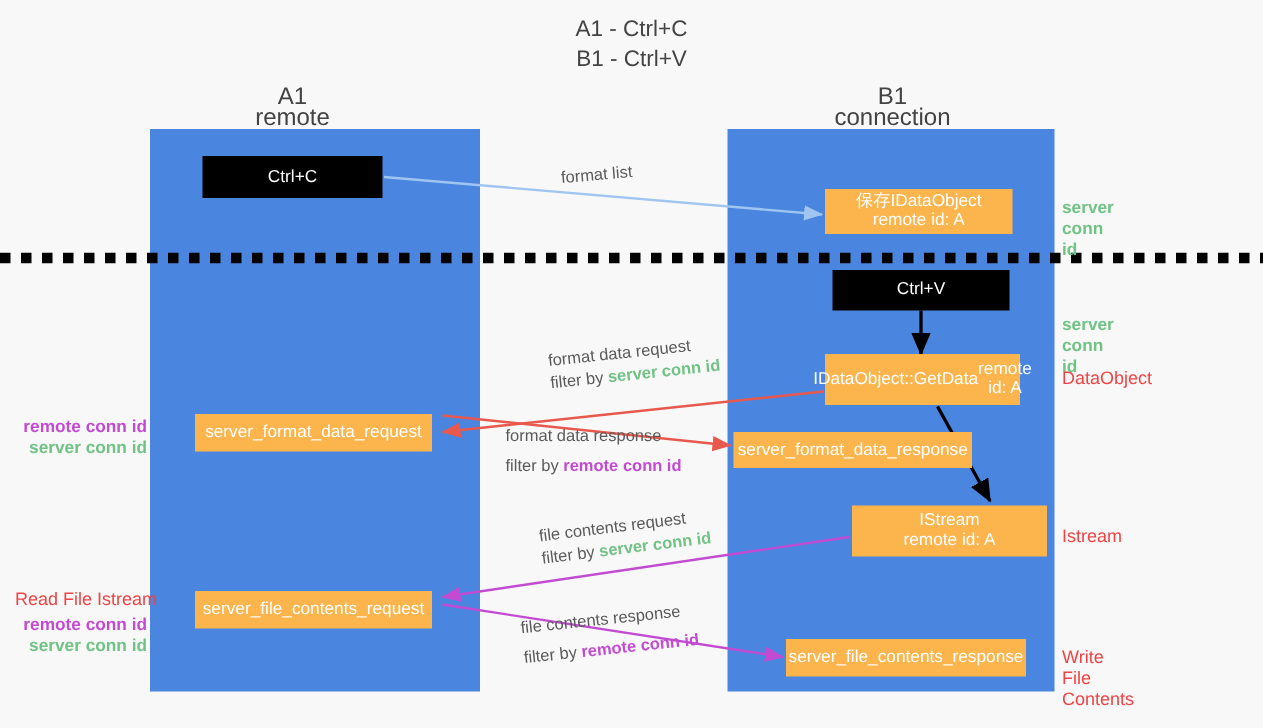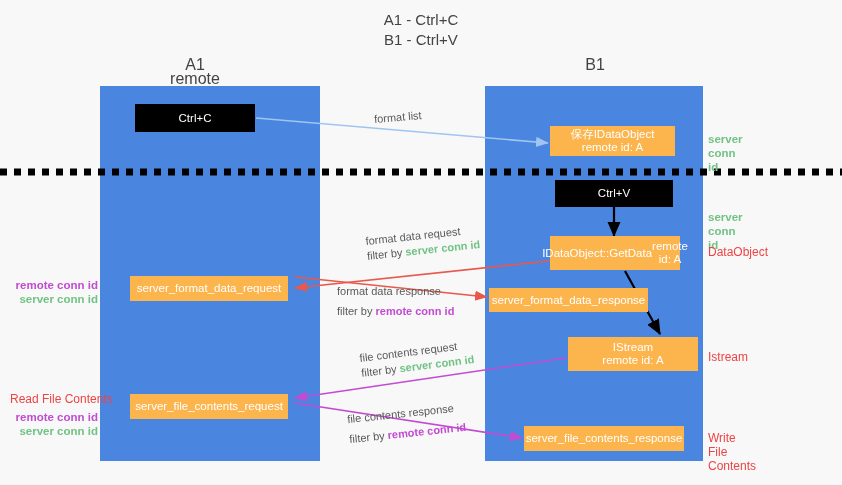--- a/index.html
+++ b/index.html
@@ -65,20 +65,21 @@
     <div>A1 - Ctrl+C</div>
     <div>B1 - Ctrl+V</div>
   </div>
 
   <div class="abs lane-head" style="left:130px;top:58px;width:130px;">
     <div>A1</div>
     <div>remote</div>
   </div>
   <div class="abs lane-head" style="left:530px;top:58px;width:130px;">
     <div>B1</div>
+    <div>connection</div>
   </div>
 
   <div class="abs lane" style="left:100px;top:86px;width:220px;height:375px;"></div>
   <div class="abs lane" style="left:485px;top:86px;width:218px;height:375px;"></div>
 
   <svg class="overlay">
     <defs>
       <marker id="ah-blue" markerWidth="9" markerHeight="9" refX="7.5" refY="3.2" orient="auto" markerUnits="strokeWidth">
         <path d="M0,0 L8,3.2 L0,6.4 z" fill="#9fc5f0"></path>
       </marker>
@@ -147,21 +148,21 @@
     <span>server_format_data_request</span>
   </div>
 
   <div class="abs box orange" style="left:568px;top:337px;width:130px;height:34px;flex-direction:column;">
     <span>IStream</span>
     <span class="l2">remote id: A</span>
   </div>
 
   <div class="abs side plain-lg" style="left:708px;top:350px;">Istream</div>
 
-  <div class="abs side plain-lg" style="left:10px;top:392px;">Read File Contents</div>
+  <div class="abs side plain-lg" style="left:10px;top:392px;">Read File Istream</div>
   <div class="abs side" style="left:12px;top:410px;width:86px;text-align:right;">
     <div class="magenta-txt">remote conn id</div>
     <div class="green-txt">server conn id</div>
   </div>
 
   <div class="abs box orange" style="left:130px;top:394px;width:158px;height:25px;">
     <span>server_file_contents_request</span>
   </div>
 
   <div class="abs box orange" style="left:524px;top:426px;width:160px;height:25px;">

